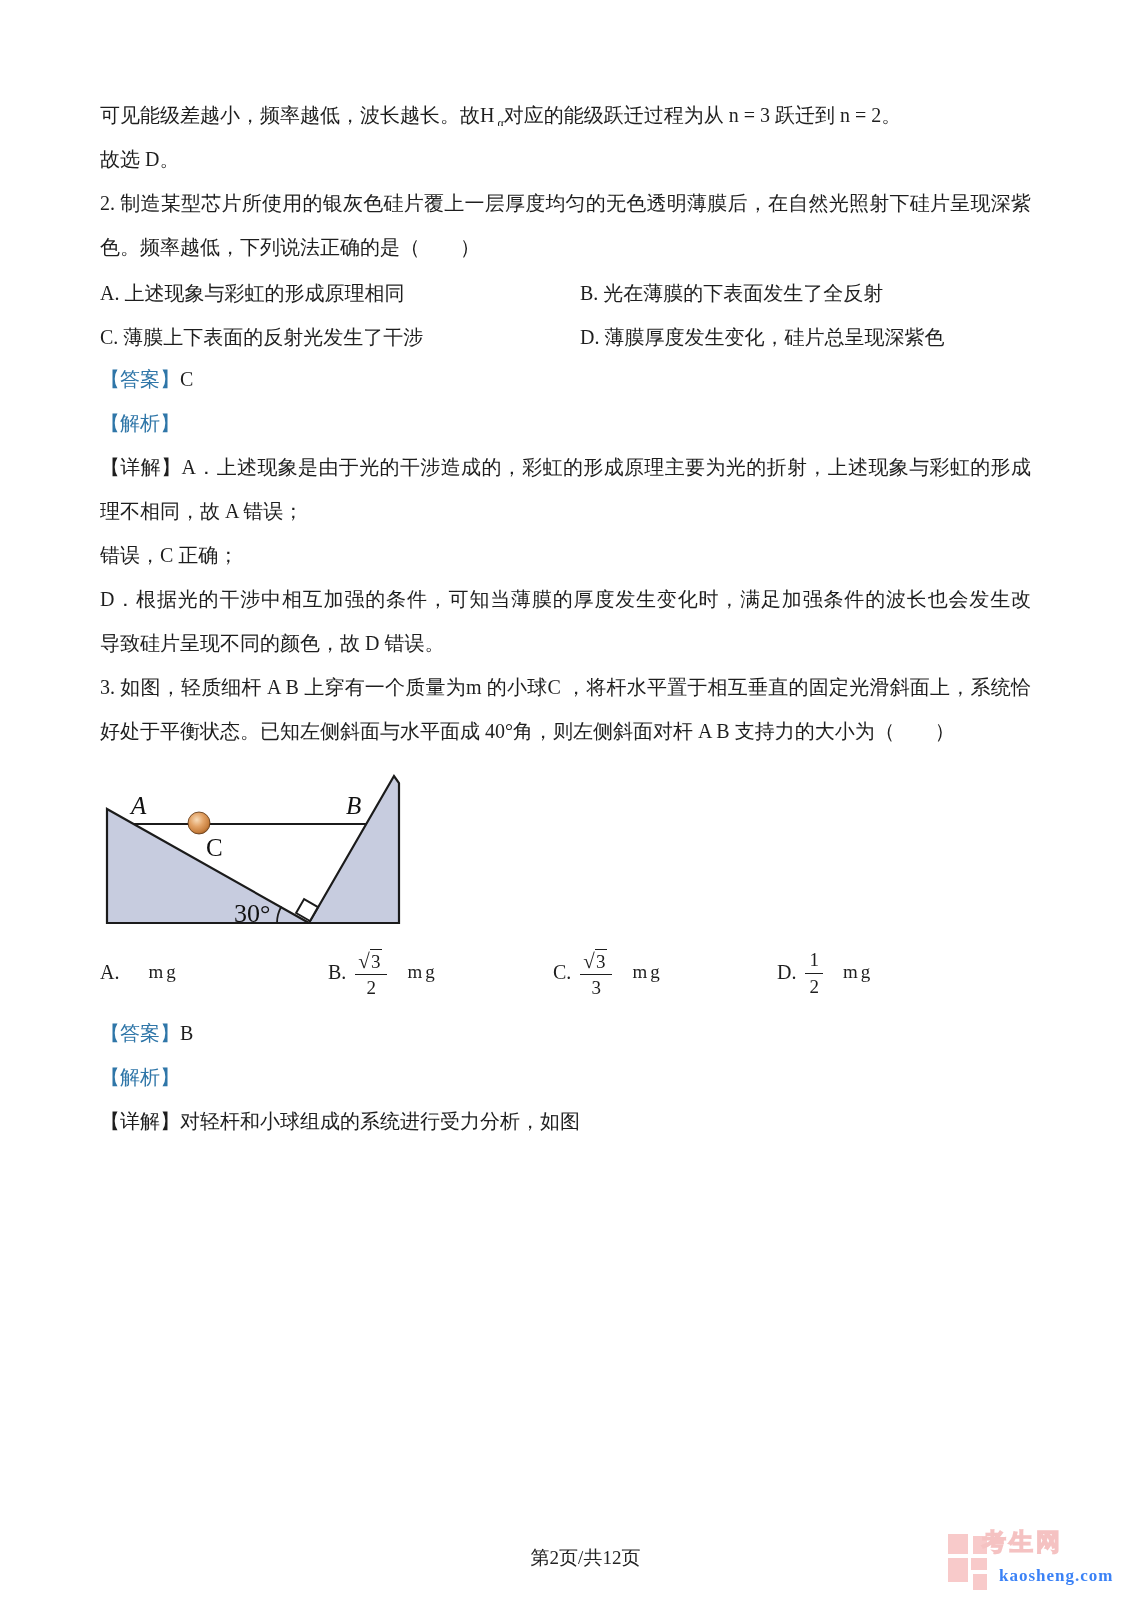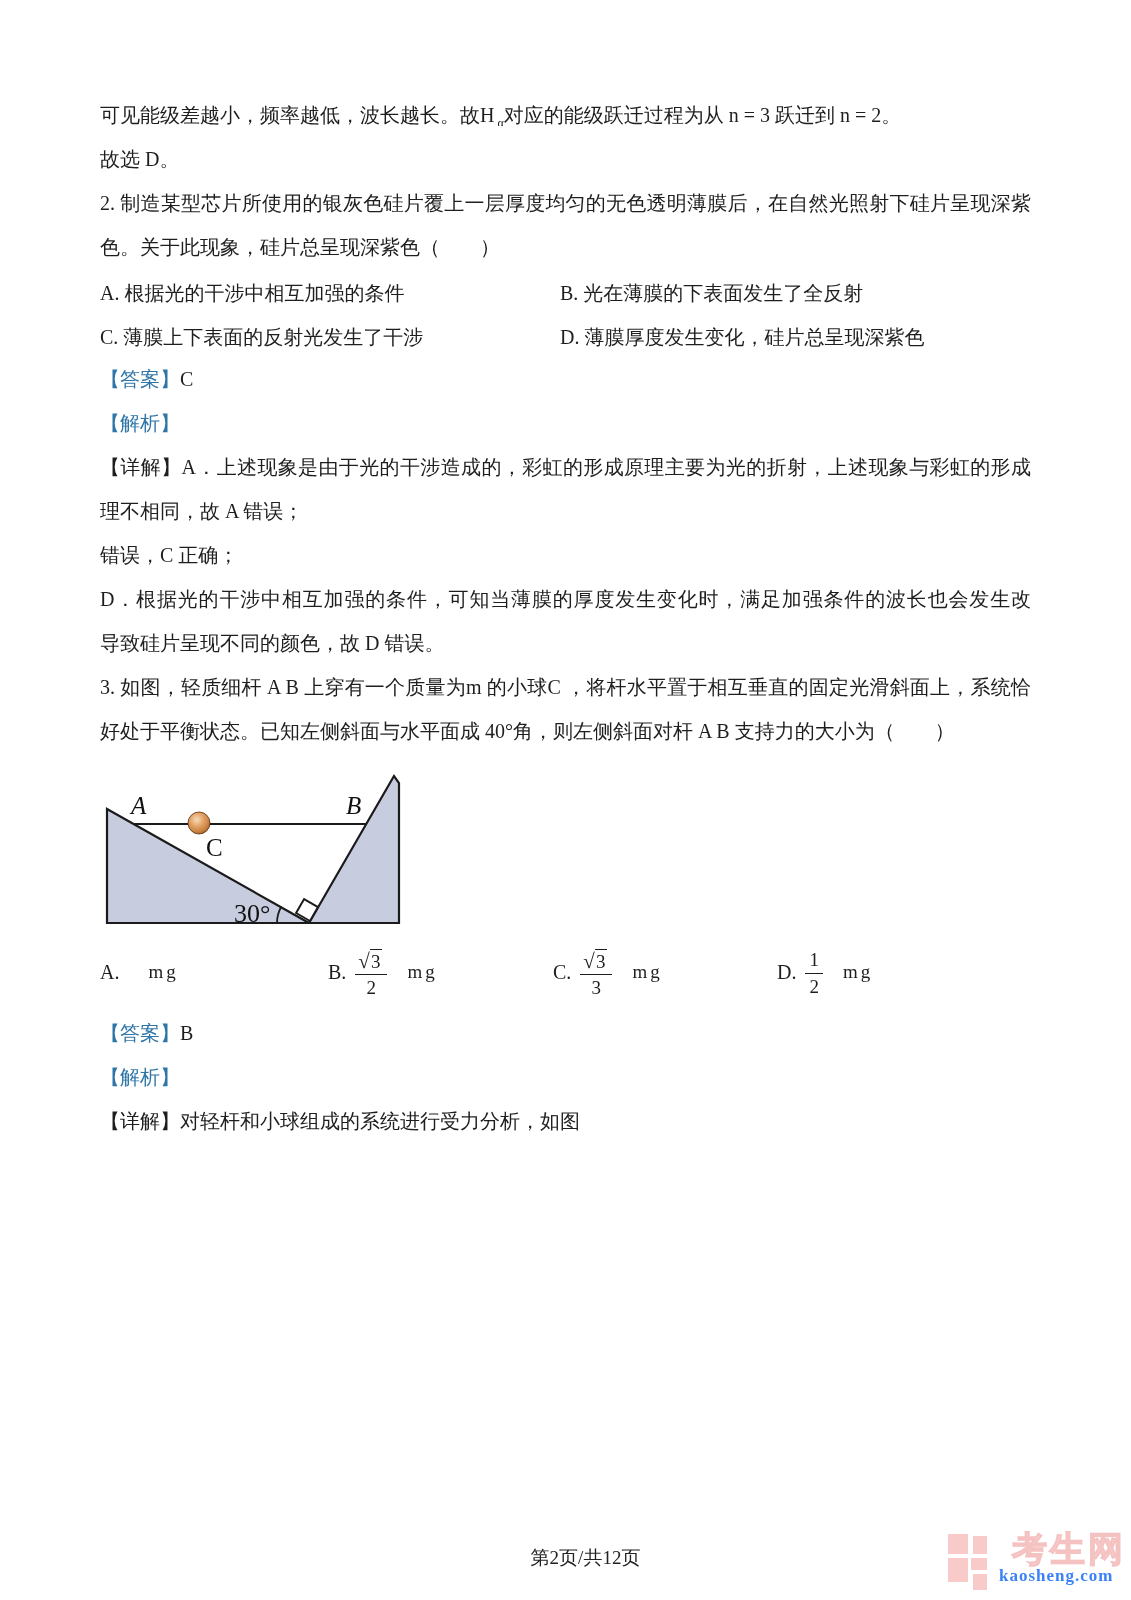--- a/index.html
+++ b/index.html
@@ -22,21 +22,21 @@
   .full{
     white-space:normal;
     text-align:justify;
     text-align-last:justify;
   }
   .tag{color:#2f76a8;margin-top:20px;}
   sub.alpha{font-size:12px;margin-left:3px;}
   
   .optrow{position:relative;height:22px;margin-bottom:22px;}
   .optrow .col1{position:absolute;left:0;white-space:nowrap;}
-  .optrow .col2{position:absolute;left:460px;white-space:nowrap;text-align:right;}
+  .optrow .col2{position:absolute;left:480px;white-space:nowrap;text-align:right;}
   
   .figwrap{margin:0 0 10px 0;height:164px;}
   
   .q3opts{position:relative;height:68px;margin-bottom:16px;}
   .q3opt{position:absolute;top:0;height:68px;display:inline-flex;align-items:center;white-space:nowrap;}
   .q3opt .olabel{margin-right:9px;}
   .unit{letter-spacing:3px;margin-left:20px;font-size:19px;}
   .frac{display:inline-flex;flex-direction:column;align-items:center;vertical-align:middle;line-height:1.05;font-size:19px;}
   .frac .num{display:inline-flex;align-items:flex-end;border-bottom:1.6px solid #1e1e1e;padding:2px 5px 3px 3px;}
   .frac .den{padding-top:3px;}
@@ -44,46 +44,46 @@
   .radicand{border-top:1.6px solid #1e1e1e;padding:2px 2px 0 1px;line-height:1;}
   
   .footer{
     position:absolute;left:0;right:0;top:1545px;
     text-align:center;font-size:19px;color:#222;margin-left:40px;
   }
   
   .wm{position:absolute;left:946px;top:1530px;width:180px;height:64px;}
   .wm-block{position:absolute;background:#f8caca;}
   .wm-cn{
-    position:absolute;left:66px;top:-4px;
+    position:absolute;left:36px;top:-4px;
     font-family:"Liberation Sans","DejaVu Sans",sans-serif;
-    font-size:35px;font-weight:bold;letter-spacing:3px;
+    font-size:24px;font-weight:bold;letter-spacing:3px;
     color:#fde4e4;-webkit-text-stroke:1.3px #f5c2c2;
   }
   .wm-en{
     position:absolute;left:53px;top:36px;
     font-family:Liberation Serif, serif;
     font-size:17px;font-weight:bold;letter-spacing:1px;color:#3b82f6;
   }
   svg text{font-family:"Liberation Serif","DejaVu Serif",serif;fill:#111;}
 </style>
 </head>
 <body>
 
 <div class="page">
   <div class="content">
 
     <div class="ln"><span>可见能级差越小，频率越低，波长越长。故</span><span>H</span><sub class="alpha">α</sub><span>对应的能级跃迁过程为从 n = 3 跃迁到 n = 2。</span></div>
     <div class="ln">故选 D。</div>
 
     <div class="ln full">2. 制造某型芯片所使用的银灰色硅片覆上一层厚度均匀的无色透明薄膜后，在自然光照射下硅片呈现深紫</div>
-    <div class="ln">色。关于此现象，硅片总呈现深紫色（　　）</div>
+    <div class="ln">色。频率越低，下列说法正确的是（　　）</div>
 
     <div class="optrow">
-      <span class="col1">A. 根据光的干涉中相互加强的条件</span>
+      <span class="col1">A. 上述现象与彩虹的形成原理相同</span>
       <span class="col2">B. 光在薄膜的下表面发生了全反射</span>
     </div>
     <div class="optrow">
       <span class="col1">C. 薄膜上下表面的反射光发生了干涉</span>
       <span class="col2">D. 薄膜厚度发生变化，硅片总呈现深紫色</span>
     </div>
 
     <div class="ln"><span class="tag">【答案】</span><span>C</span></div>
     <div class="ln"><span class="tag">【解析】</span></div>
 

